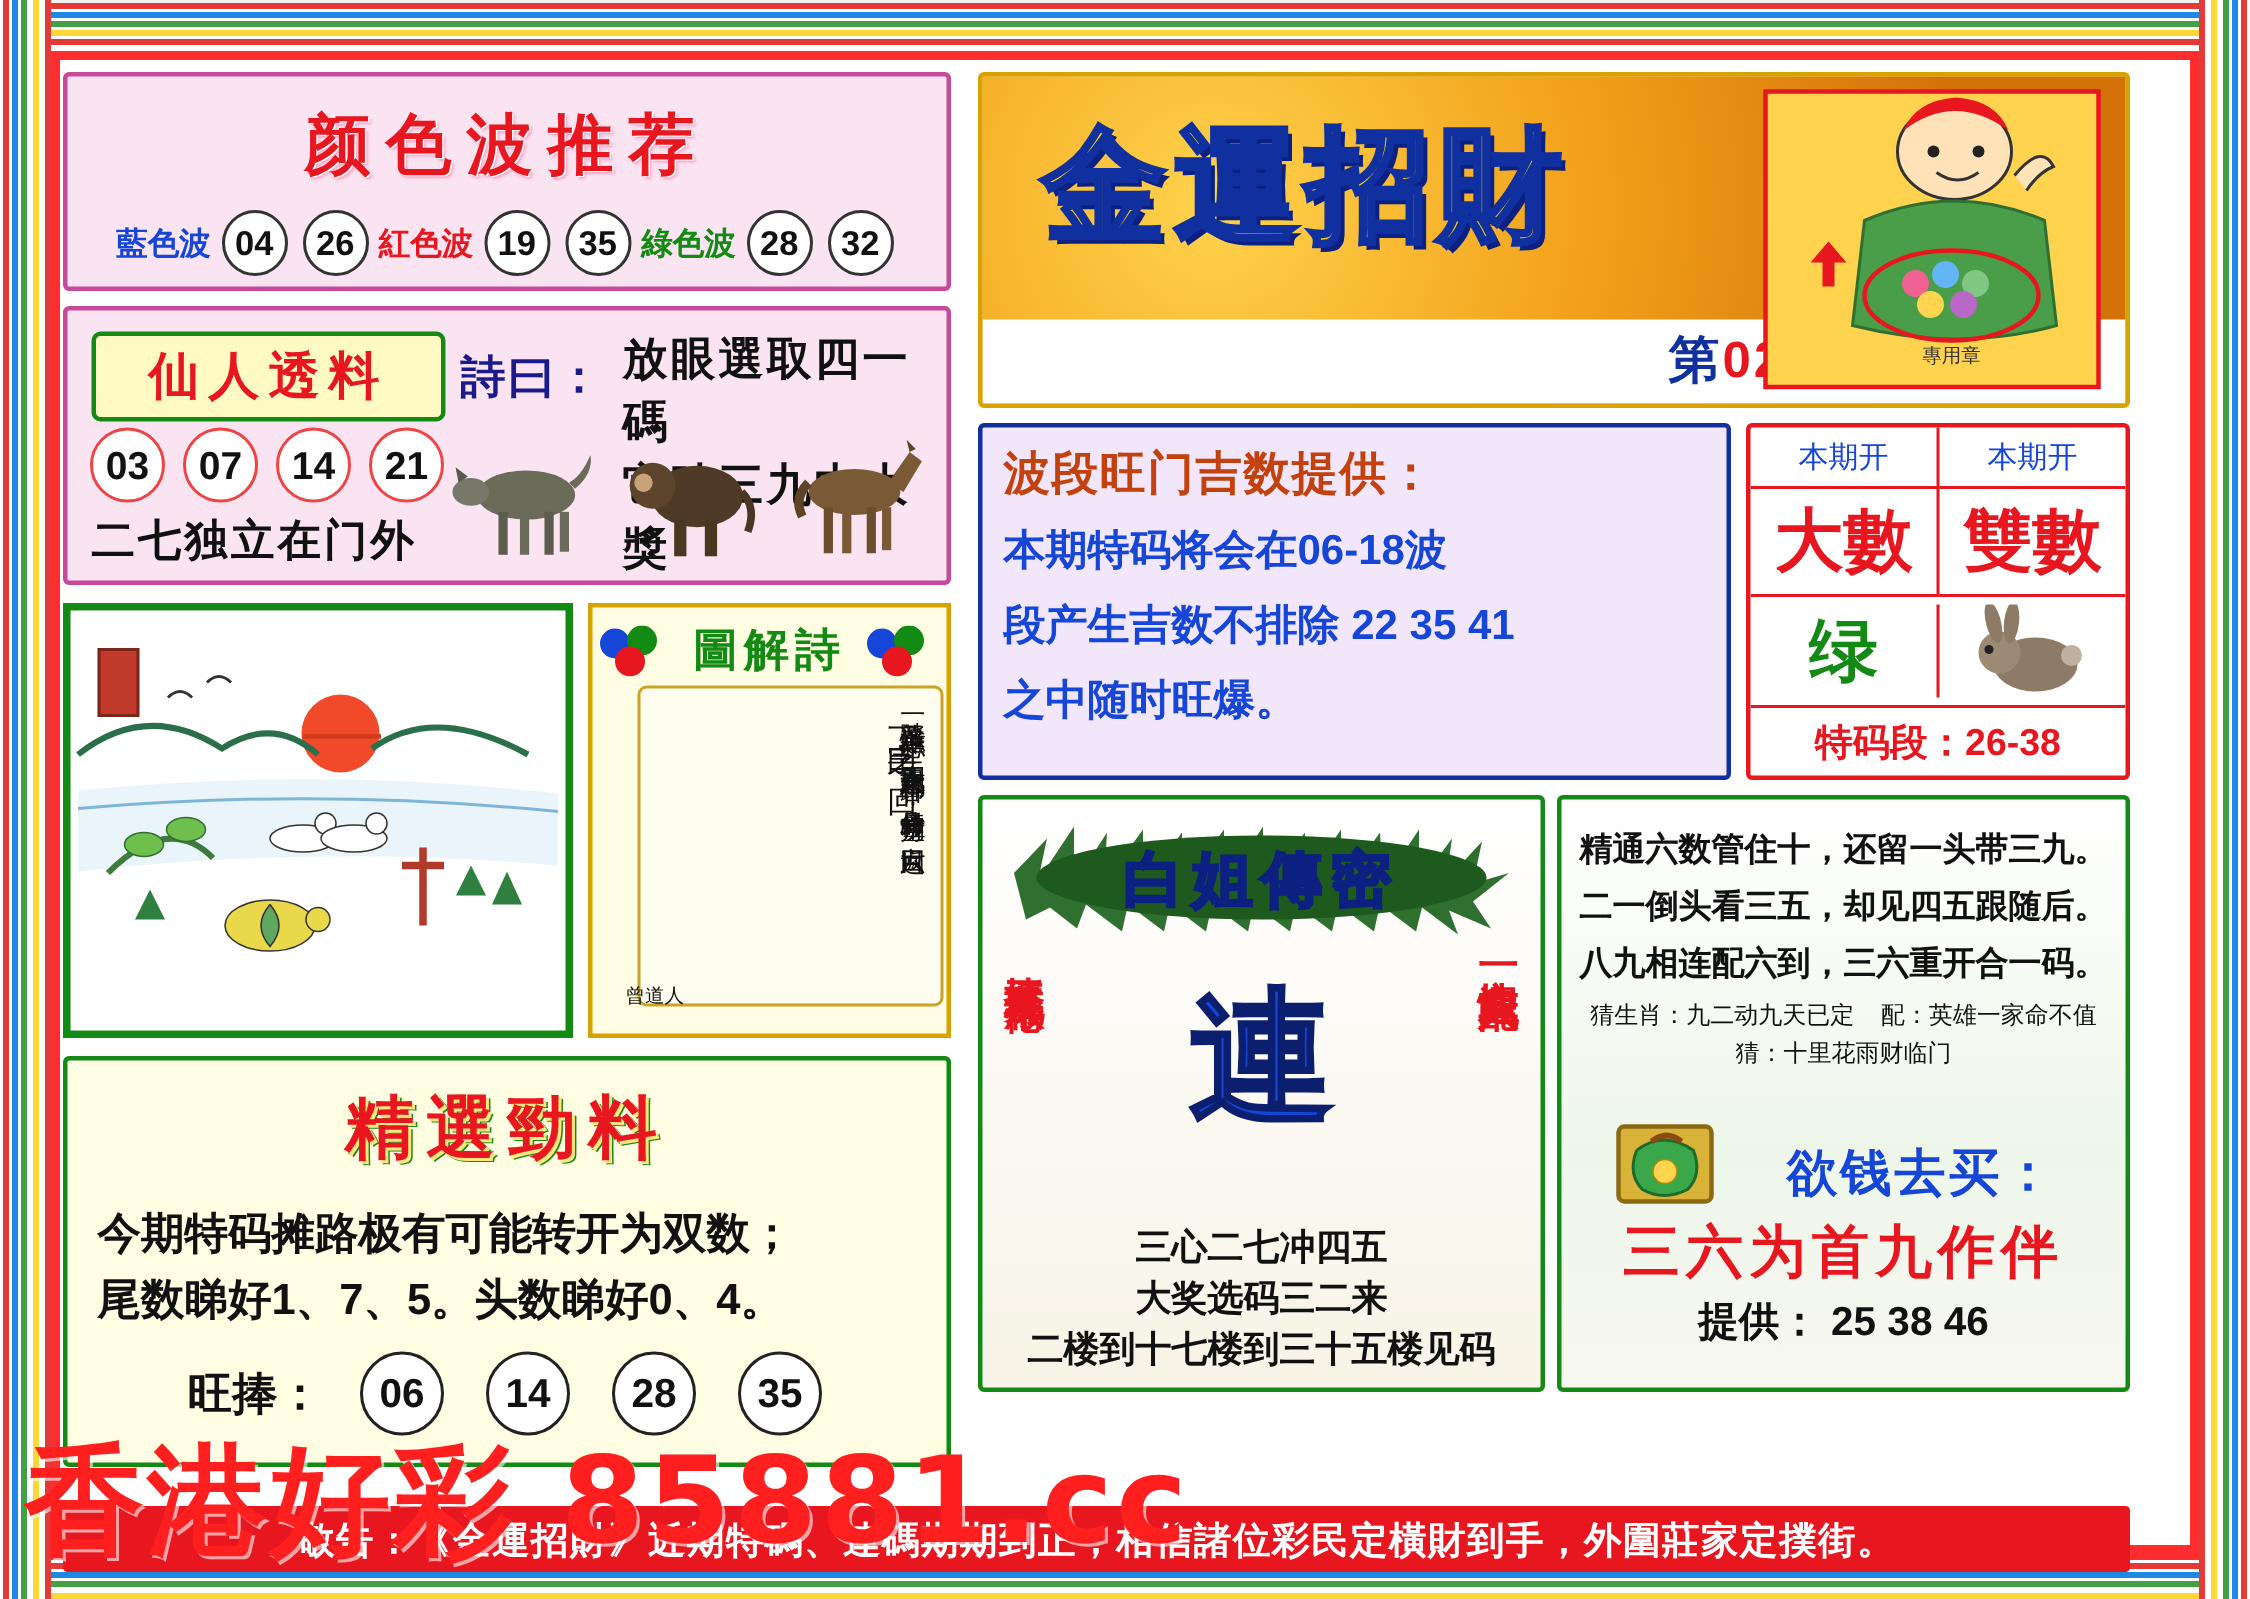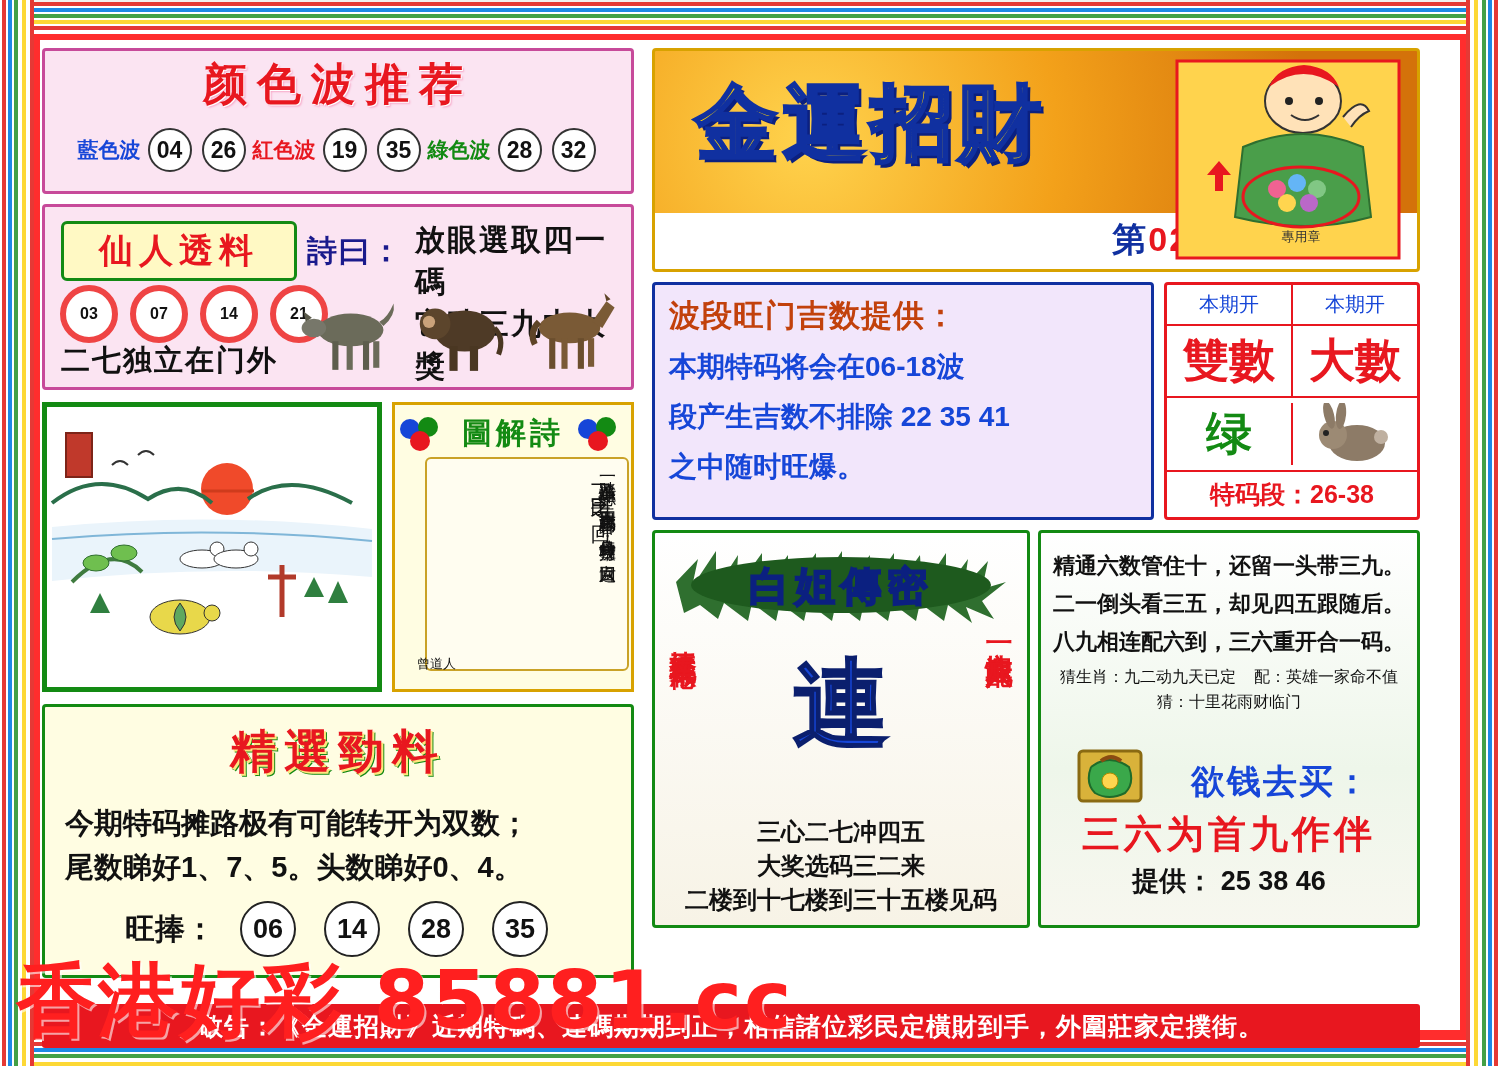--- a/index.html
+++ b/index.html
@@ -33,21 +33,21 @@
     background:repeating-linear-gradient(to left,
       #ffffff 0 2px,#e53935 2px 6px,#ffffff 6px 8px,#1e88e5 8px 12px,#ffffff 12px 14px,#43a047 14px 18px,#ffffff 18px 22px,#fdd835 22px 26px,#ffffff 26px 30px,#e53935 30px 34px);
   }
   .content{position:absolute;left:40px;top:40px;width:1420px;height:990px;background:#ffffff;}
 
   
   .left-col{position:absolute;left:42px;top:48px;width:592px;}
   .color-wave{position:relative;height:140px;background:#fbe4f2;border:3px solid #c74a9a;border-radius:4px;}
   .cw-title{
     text-align:center;font-size:44px;font-weight:bold;letter-spacing:10px;
-    color:#e8171f;padding-top:4px;
+    color:#e8171f;padding-top:16px;
     text-shadow:1px 1px 0 #fff, 2px 2px 2px #f7a8c8;
     font-family:"DejaVu Sans","Liberation Sans",sans-serif;
   }
   .cw-row{display:flex;align-items:center;justify-content:center;margin-top:14px;gap:4px;font-size:21px;}
   .lab-blue{color:#1646d8;font-weight:bold;}
   .lab-red{color:#e8171f;font-weight:bold;}
   .lab-green{color:#138a13;font-weight:bold;}
   .ball{
     display:inline-flex;align-items:center;justify-content:center;
     width:40px;height:40px;border-radius:50%;border:2px solid #333;background:#fff;
@@ -59,21 +59,21 @@
   .xr-badge{
     position:absolute;left:16px;top:14px;width:230px;height:54px;
     background:#fff9c4;border:3px solid #138a13;border-radius:6px;
     display:flex;align-items:center;justify-content:center;
     font-size:34px;font-weight:bold;color:#e8171f;letter-spacing:6px;
   }
   .xr-poem-label{position:absolute;left:262px;top:24px;font-size:30px;font-weight:bold;color:#1a1a8c;letter-spacing:2px;}
   .xr-poem{position:absolute;left:370px;top:12px;font-size:30px;font-weight:bold;color:#111;line-height:42px;letter-spacing:2px;
     font-family:"DejaVu Serif","Liberation Serif",serif;}
   .xr-balls{position:absolute;left:12px;top:78px;display:flex;gap:6px;}
-  .xr-balls .ball{width:46px;height:46px;font-size:16px;border:6px solid #ef4444;}
+  .xr-balls .ball{width:46px;height:46px;font-size:26px;border:2px solid #ef4444;}
   .xr-foot{position:absolute;left:16px;top:134px;font-size:29px;font-weight:bold;color:#111;letter-spacing:2px;}
   .animals{position:absolute;right:6px;top:70px;width:330px;height:100px;display:flex;align-items:flex-end;gap:4px;}
   .animal{flex:1;height:92px;}
 
   
   .mid-row{margin-top:12px;display:flex;gap:10px;height:290px;}
   .scenery{width:330px;border:5px solid #138a13;background:#ffffff;position:relative;overflow:hidden;}
   .poemcard{flex:1;border:3px solid #d8a200;background:#fffde2;position:relative;overflow:hidden;}
   .pc-title{display:flex;align-items:center;justify-content:center;gap:10px;padding-top:8px;}
   .pc-title-text{font-size:30px;font-weight:bold;color:#138a13;letter-spacing:4px;}
@@ -362,22 +362,22 @@
         <div class="bd-line">段产生吉数不排除 22 35 41</div>
         <div class="bd-line">之中随时旺爆。</div>
       </div>
 
       <div class="table-box">
         <div class="tb-head">
           <div>本期开</div>
           <div>本期开</div>
         </div>
         <div class="tb-big">
+          <div>大數</div>
           <div>雙數</div>
-          <div>大數</div>
         </div>
         <div class="tb-green">
           <div class="g">绿</div>
           <div class="a">
             <svg width="88" height="62" viewBox="0 0 88 62">
               <ellipse cx="46" cy="40" rx="28" ry="18" fill="#8d7b67"></ellipse>
               <circle cx="22" cy="32" r="14" fill="#9c8a74"></circle>
               <ellipse cx="18" cy="12" rx="5" ry="14" fill="#8d7b67" transform="rotate(-14 18 12)"></ellipse>
               <ellipse cx="30" cy="12" rx="5" ry="14" fill="#8d7b67" transform="rotate(6 30 12)"></ellipse>
               <circle cx="15" cy="30" r="3" fill="#222"></circle>

